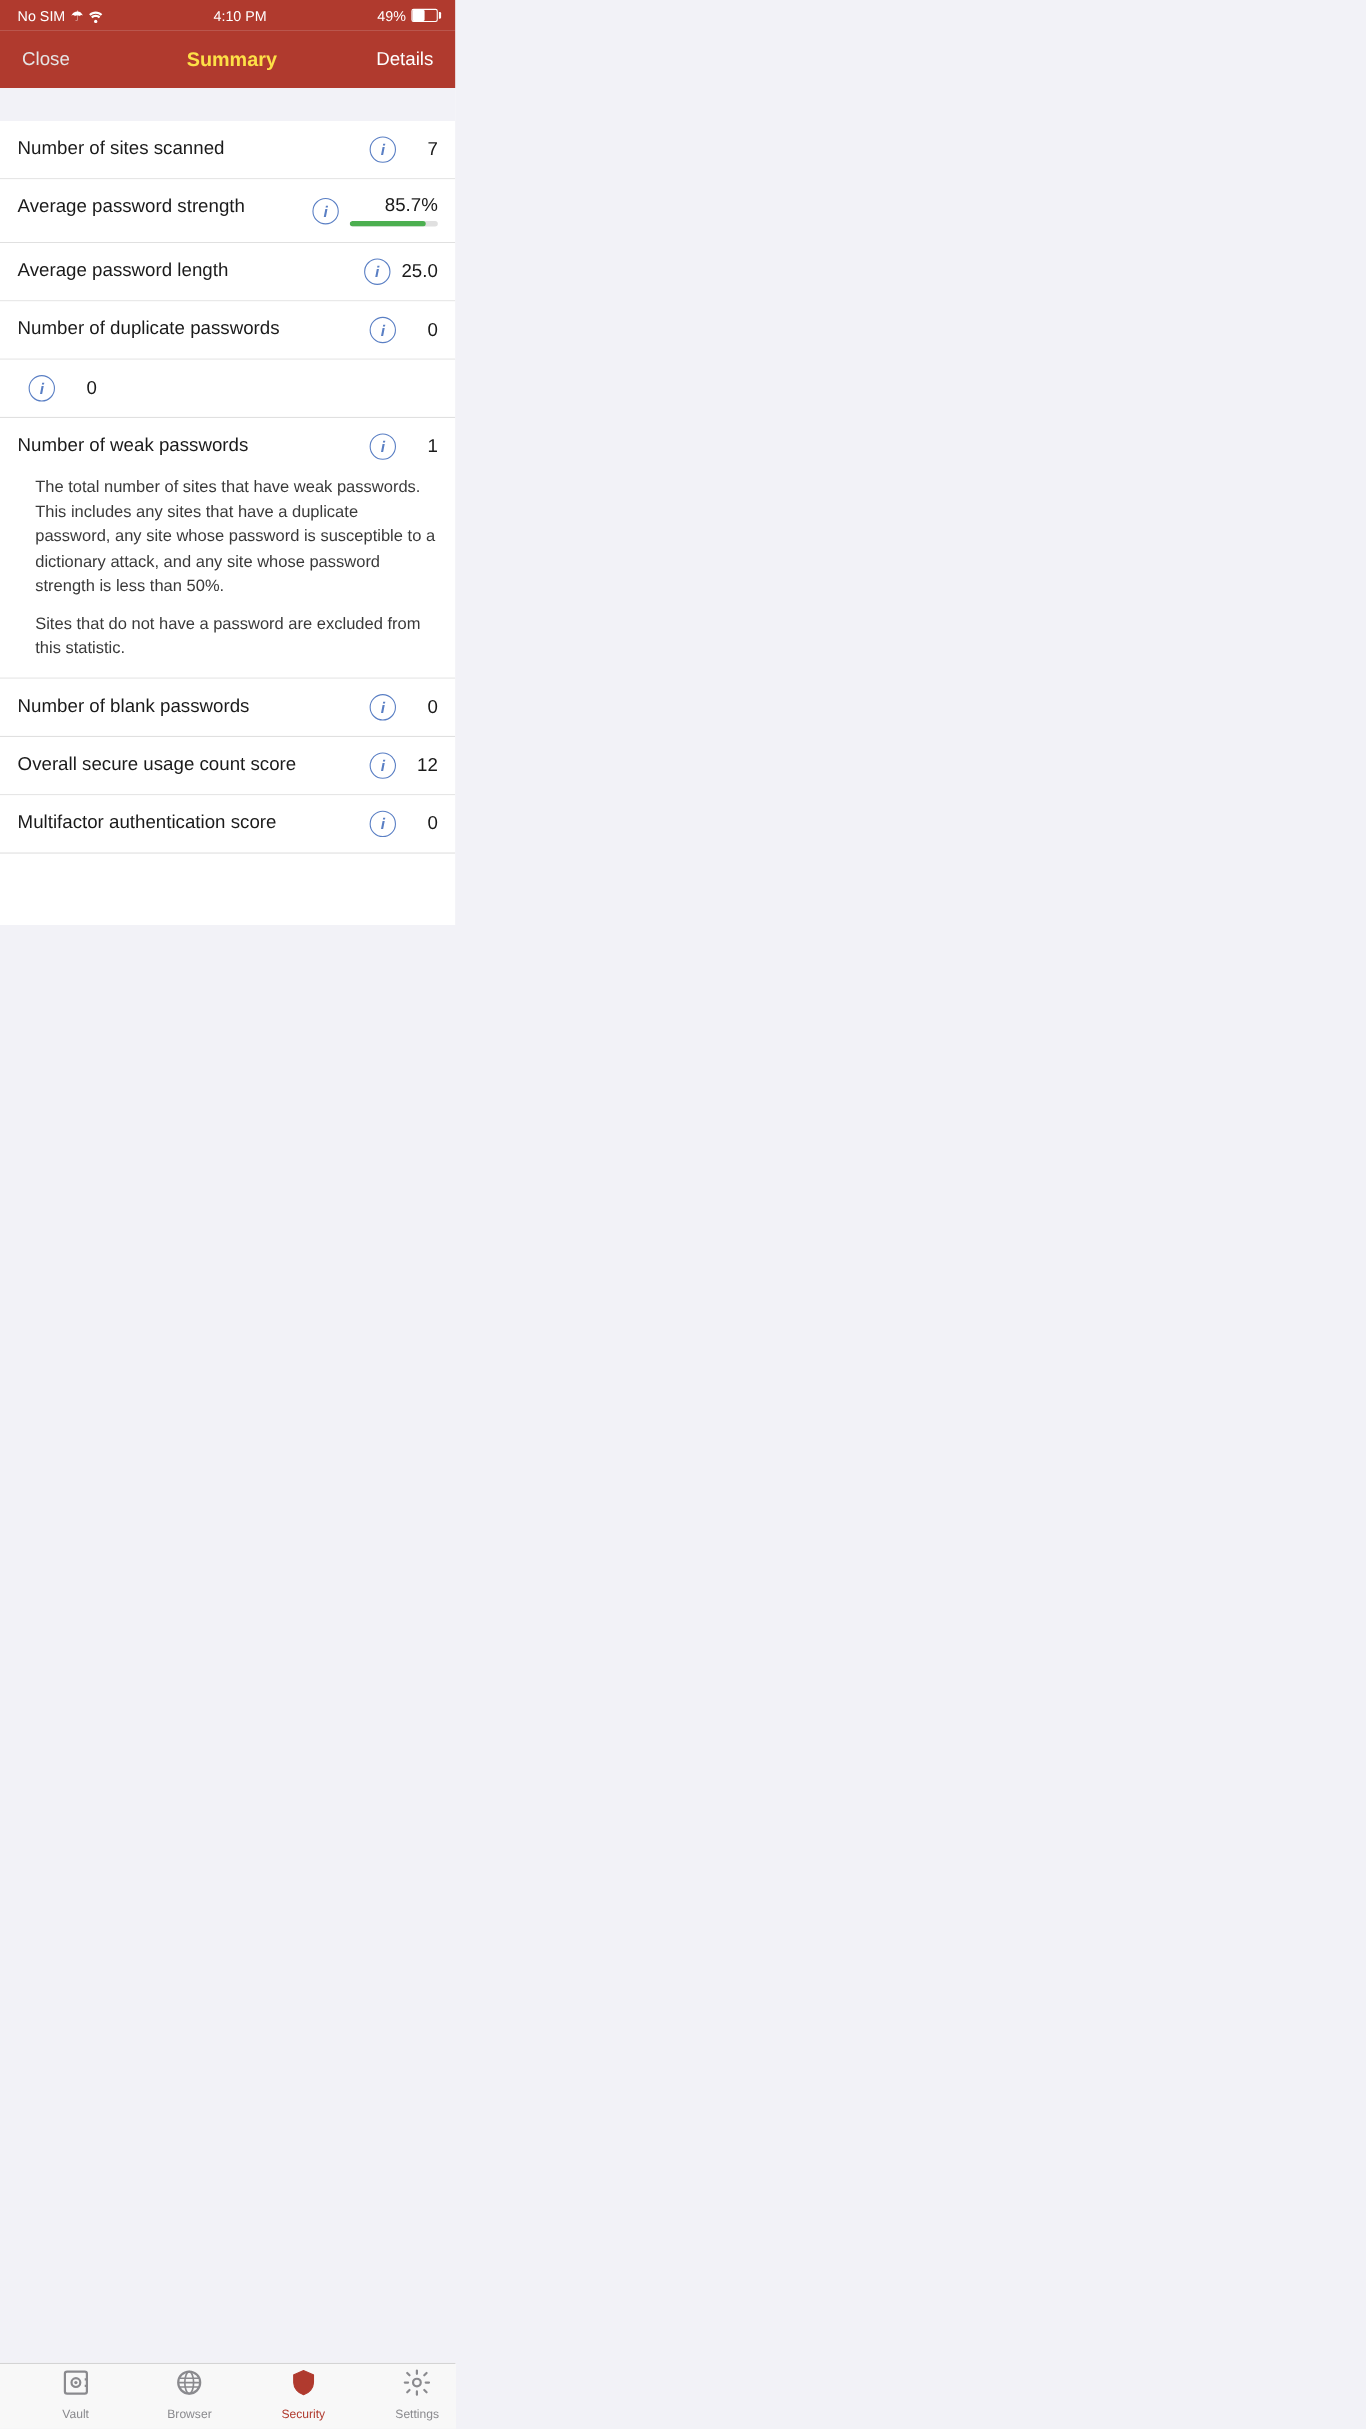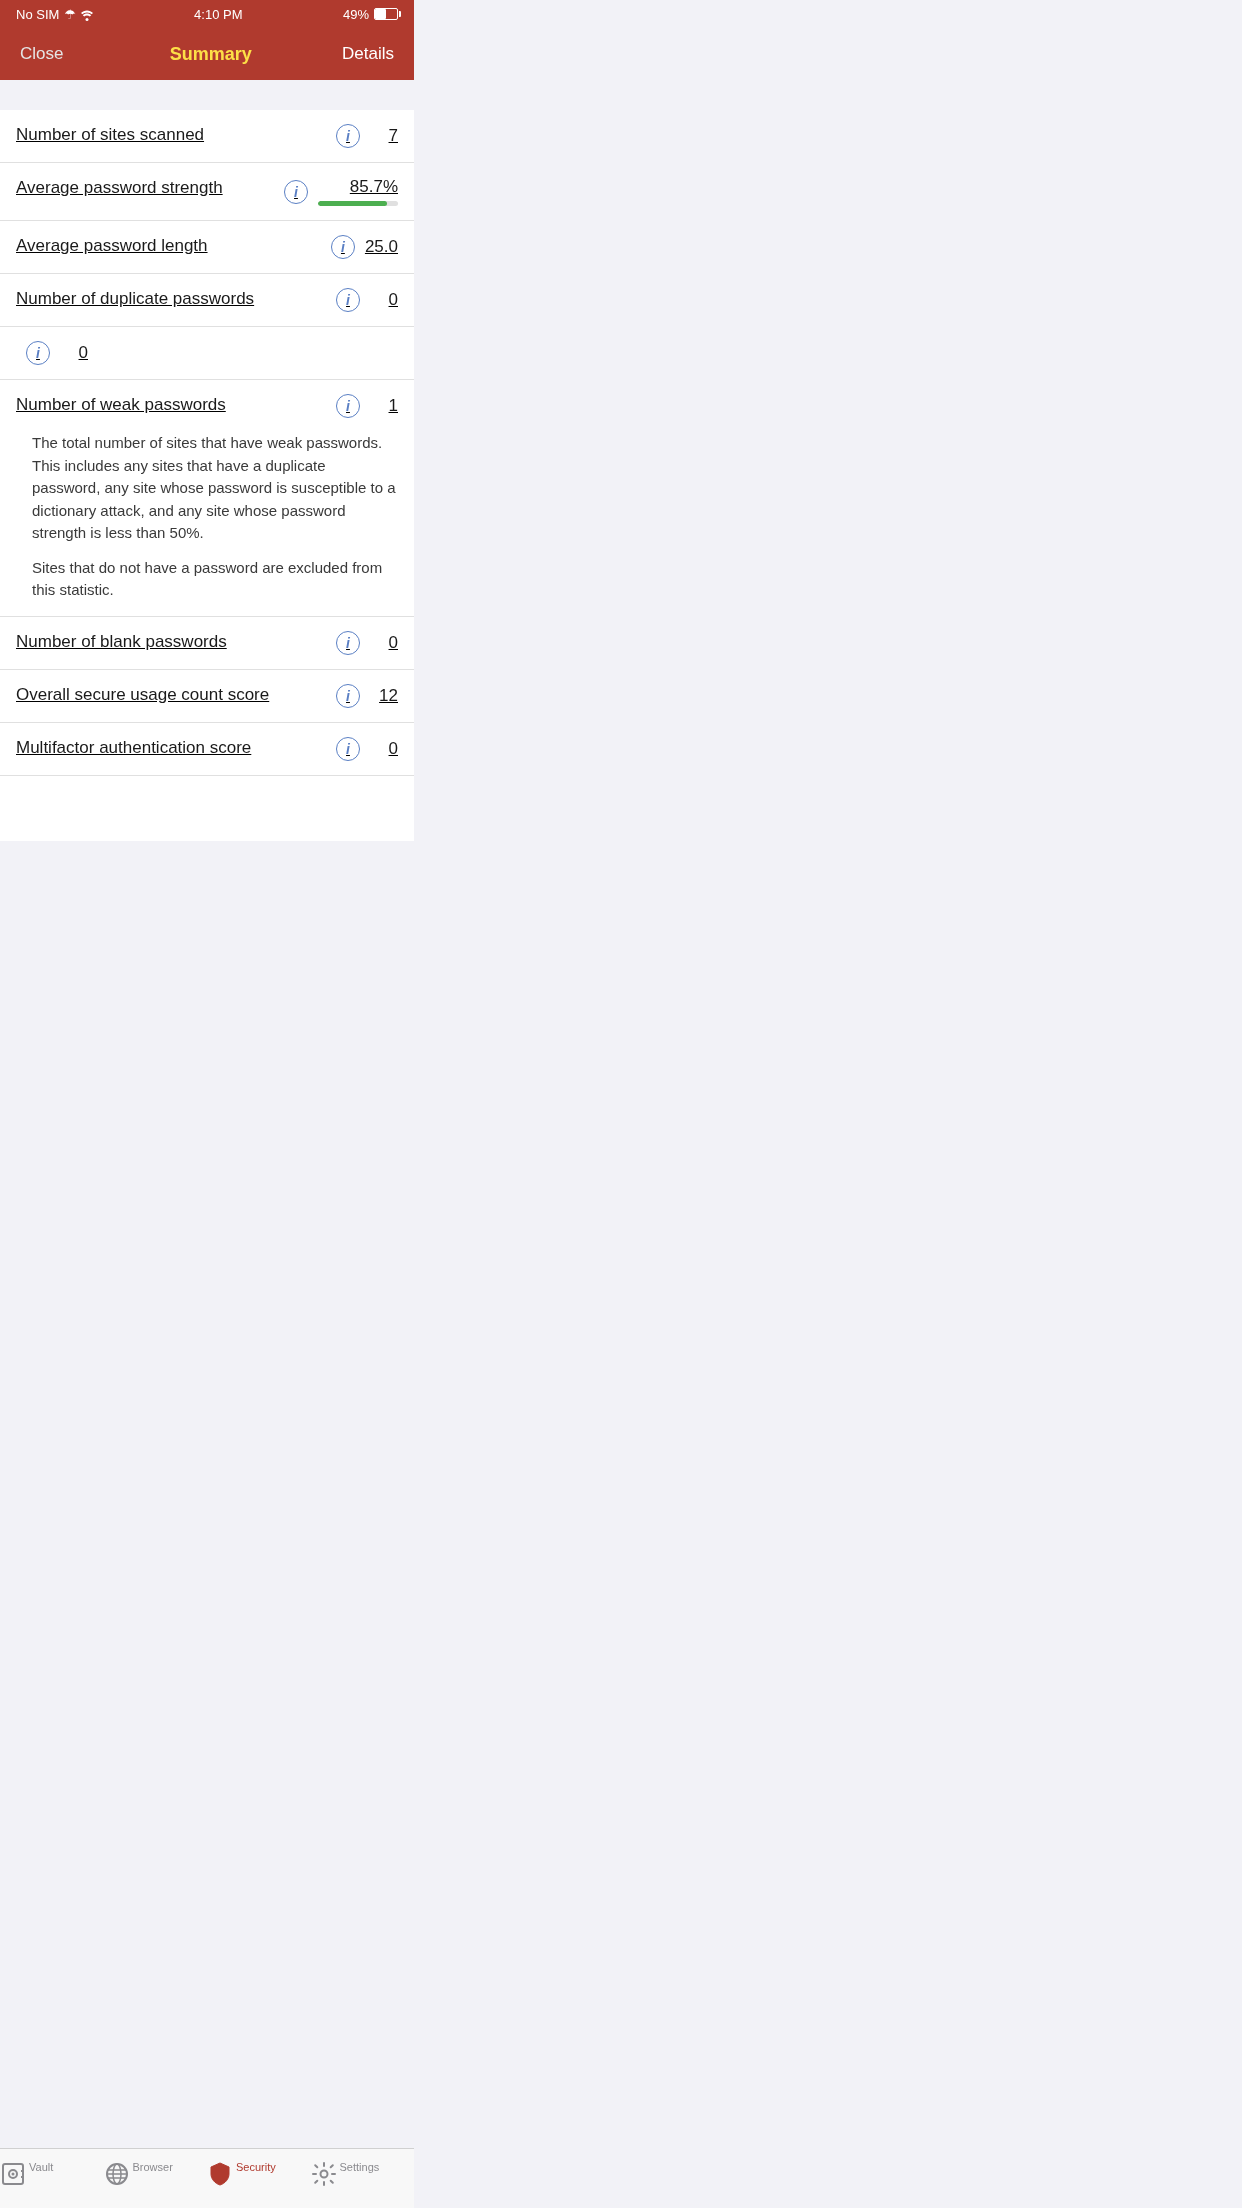--- a/index.html
+++ b/index.html
@@ -95,21 +95,20 @@
       overflow-y: auto;
     }
 
     
     .row {
       display: flex;
       align-items: flex-start;
       padding: 14px 16px;
       border-bottom: 1px solid #e0e0e0;
       background: white;
-      text-decoration: underline;
     }
 
     .row-label {
       flex: 1;
       font-size: 17px;
       color: #1a1a1a;
       line-height: 1.3;
     }
 
     .row-right {
@@ -194,25 +193,26 @@
       border-top: 1px solid #d0d0d0;
       display: flex;
       justify-content: space-around;
       align-items: center;
       height: 60px;
       padding-bottom: 4px;
     }
 
     .tab-item {
       display: flex;
-      flex-direction: row;
-      align-items: flex-start;
+      flex-direction: column;
+      align-items: center;
       gap: 3px;
       cursor: pointer;
       flex: 1;
+      padding-left: 34px;
     }
 
     .tab-icon {
       font-size: 24px;
       color: #8a8a8e;
     }
 
     .tab-icon.active {
       color: #b03a2e;
     }

